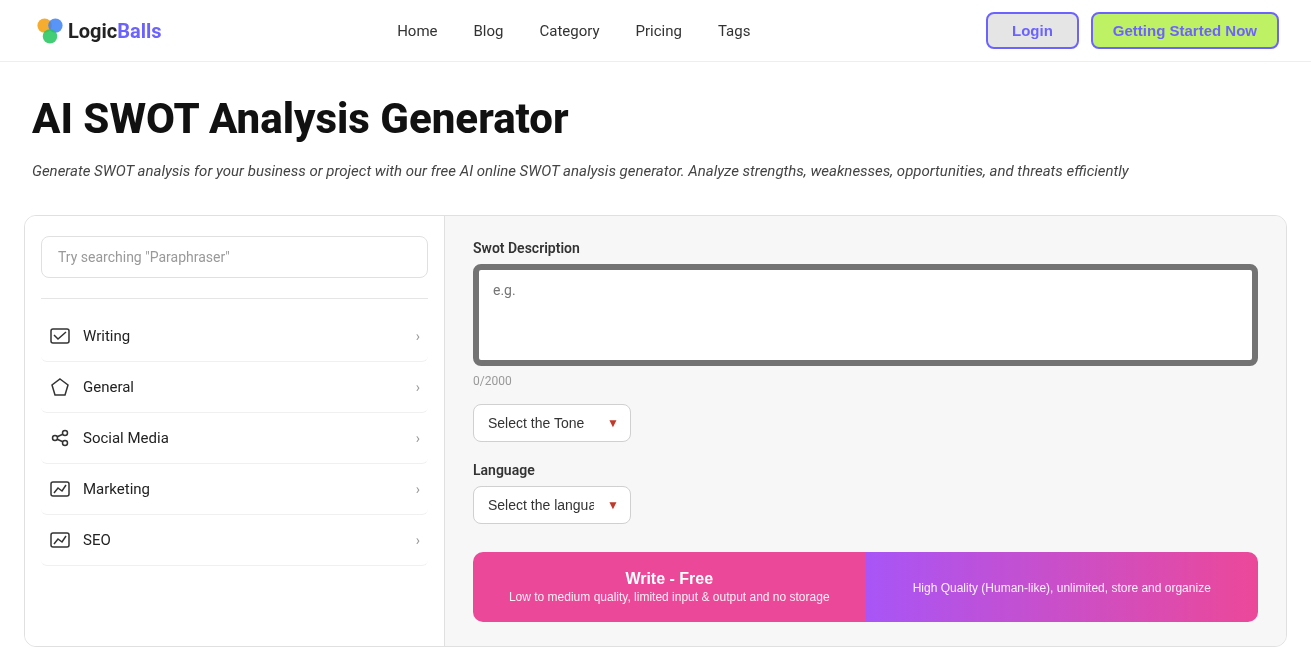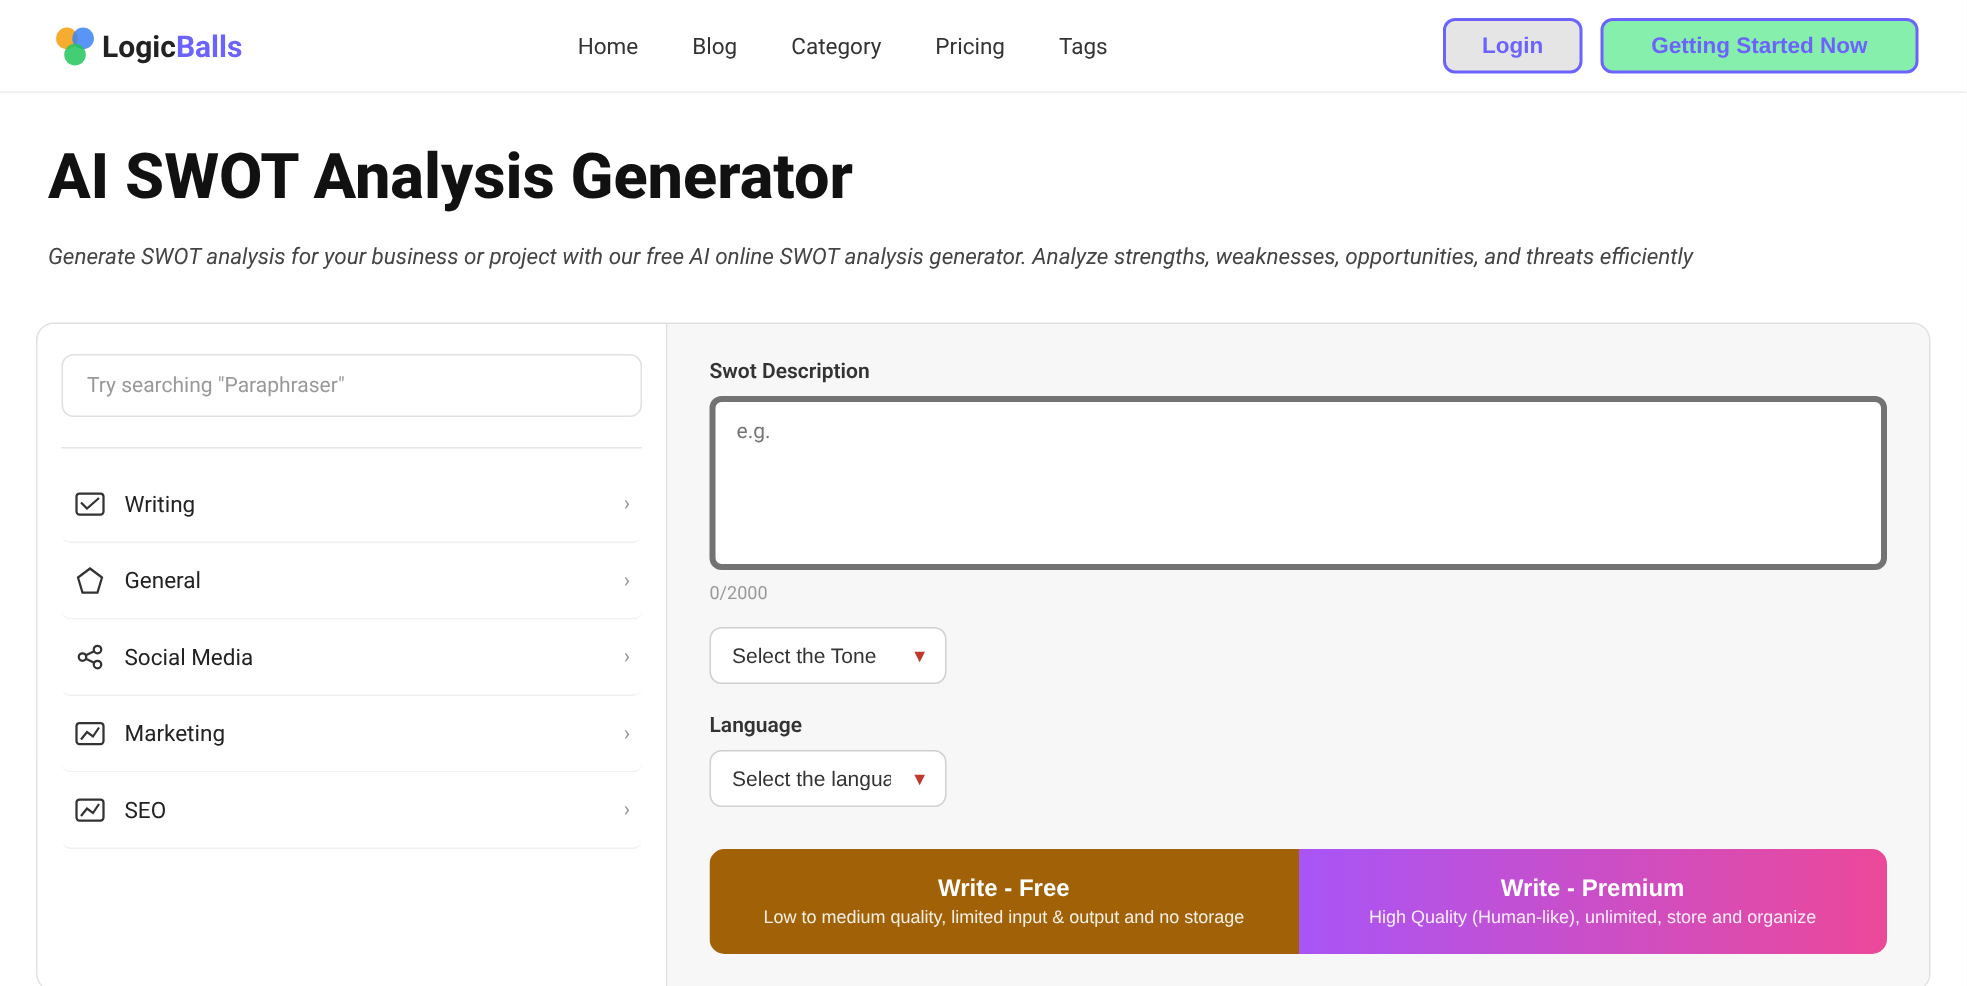--- a/index.html
+++ b/index.html
@@ -51,22 +51,22 @@
       background: #e5e5e5;
       padding: 8px 24px;
       border-radius: 8px;
       font-size: 15px;
       font-weight: 600;
       cursor: pointer;
     }
     .btn-started {
       border: 2px solid #6c63ff;
       color: #6c63ff;
-      background: #86efac;
-      padding: 8px 32px;
+      background: #bef264;
+      padding: 8px 20px;
       border-radius: 8px;
       font-size: 15px;
       font-weight: 600;
       cursor: pointer;
     }
 
     
     .hero {
       padding: 32px 32px 16px;
     }
@@ -163,28 +163,28 @@
       background: #f7f7f8;
     }
     .field-label {
       font-size: 14px;
       font-weight: 600;
       color: #333;
       margin-bottom: 8px;
     }
     .swot-textarea {
       width: 100%;
-      border: 4px solid #737373;
+      border: 6px solid #737373;
       border-radius: 8px;
       padding: 12px 14px;
       font-size: 14px;
       color: #999;
       background: #fff;
       resize: none;
-      height: 116px;
+      height: 102px;
       font-family: inherit;
     }
     .char-count {
       text-align: left;
       font-size: 12px;
       color: #999;
       margin-top: 4px;
       margin-bottom: 16px;
     }
     .select-wrapper {
@@ -218,21 +218,21 @@
 
     
     .write-buttons {
       display: flex;
       gap: 0;
       border-radius: 10px;
       overflow: hidden;
     }
     .btn-write-free {
       flex: 1;
-      background: #a16207;
+      background: #ec4899;
       color: #fff;
       border: none;
       padding: 18px 20px;
       cursor: pointer;
       text-align: center;
     }
     .btn-write-premium {
       flex: 1;
       background: linear-gradient(90deg, #a855f7, #ec4899);
       color: #fff;
@@ -391,19 +391,18 @@
       </div>
     </div>
 
     
     <div class="write-buttons">
       <button class="btn-write-free">
         <span class="btn-title">Write - Free</span>
         <span class="btn-subtitle">Low to medium quality, limited input &amp; output and no storage</span>
       </button>
       <button class="btn-write-premium">
-        <span class="btn-title">Write - Premium</span>
         <span class="btn-subtitle">High Quality (Human-like), unlimited, store and organize</span>
       </button>
     </div>
 
   </div>
 </div>
 
 </body></html>

